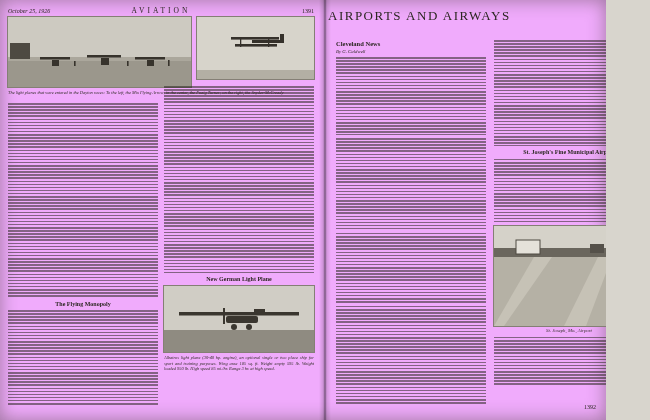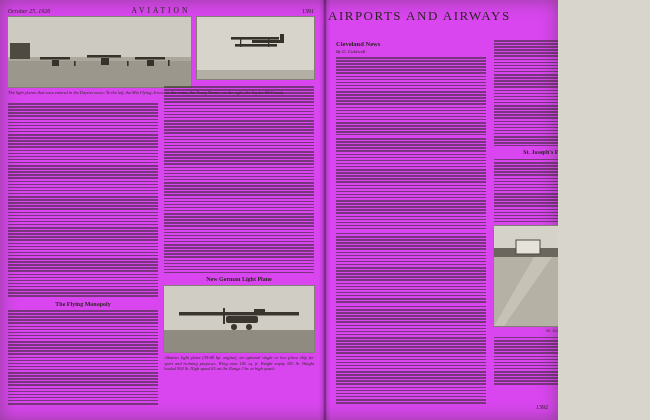--- a/index.html
+++ b/index.html
@@ -1,18 +1,18 @@
 <!DOCTYPE html>
 <html><head>
 <meta charset="utf-8">
 <style>
   html, body { margin: 0; padding: 0; background: #d8d5cd; }
   .scan {
-    position: relative; width: 558px; height: 420px;
-    background: #d946ef;
+    position: relative; width: 606px; height: 420px;
+    background: #f0abfc;
     font-family: "Liberation Serif", serif;
     color: #2b2721;
     overflow: hidden;
     box-shadow: inset 0 0 18px rgba(55,50,40,.45);
   }
   .gutter {
     position: absolute; left: 319px; top: 0; width: 12px; height: 420px;
     background: linear-gradient(to right, rgba(0,0,0,0) 0, rgba(0,0,0,.15) 35%, rgba(0,0,0,.5) 50%, rgba(0,0,0,.12) 65%, rgba(0,0,0,0) 100%);
   }
   

